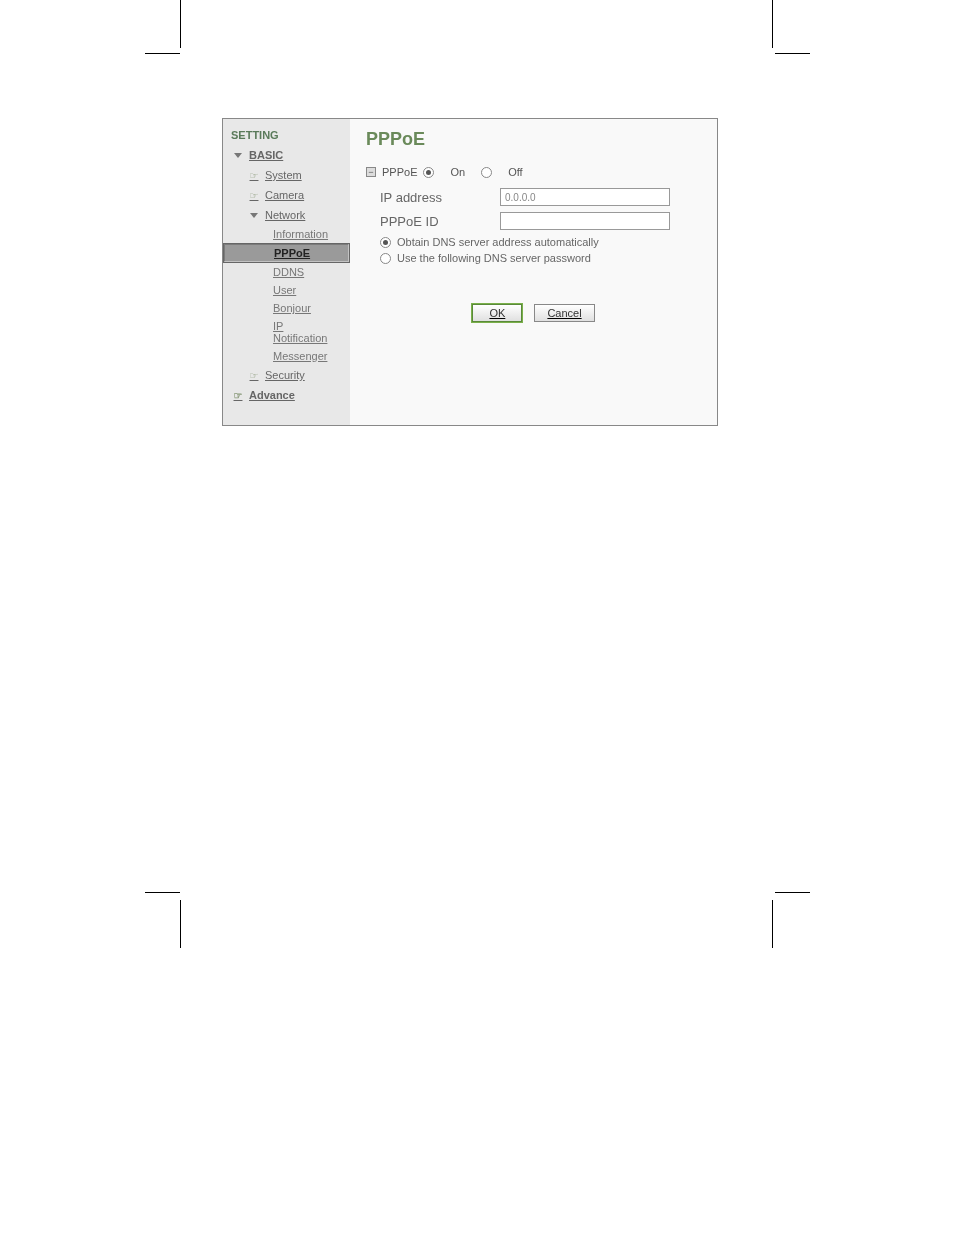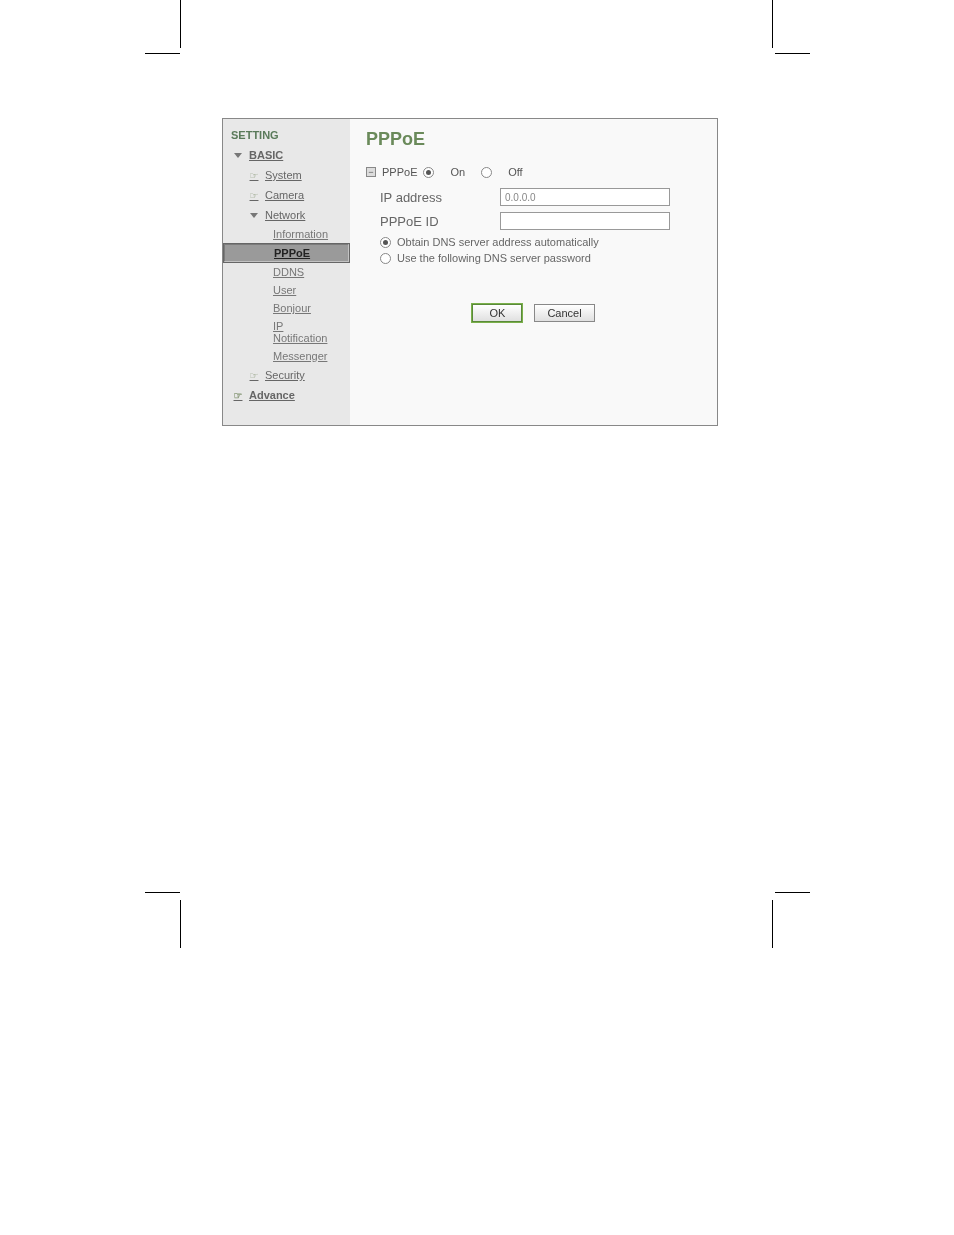--- a/index.html
+++ b/index.html
@@ -166,20 +166,21 @@
       width: 5px;
       height: 5px;
       background: #555;
       border-radius: 50%;
     }
     .button-row {
       display: flex;
       justify-content: center;
       gap: 12px;
       margin-top: 40px;
+      text-decoration: underline;
     }
     .btn {
       min-width: 50px;
       padding: 2px 12px;
       font-size: 11px;
       border: 1px solid #888;
       background: linear-gradient(#fff, #e0e0e0);
       cursor: pointer;
       color: #333;
     }

